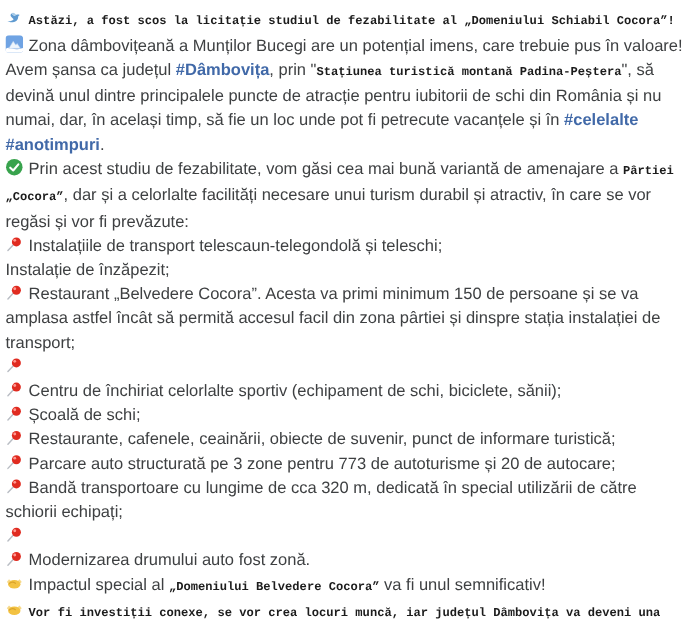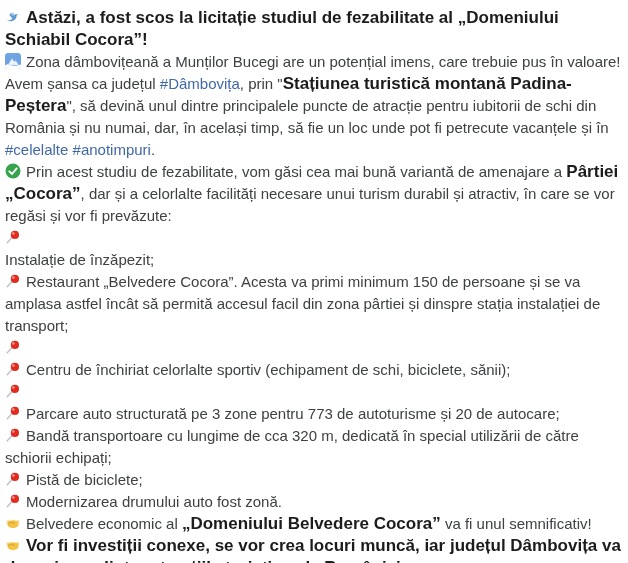--- a/index.html
+++ b/index.html
@@ -11,26 +11,26 @@
     box-sizing:border-box;
     width:628px;
     padding:7px 6px 6px 5px;
     font-size:15px;
     line-height:22px;
     color:var(--text-color,#3e4042);
   }
   .para{margin:0;}
   .seg-n{color:var(--text-color,#3e4042);}
   .seg-b{
-    font-family:Liberation Sans, sans-serif;
+    font-family:Liberation Mono, monospace;
     font-weight:bold;
-    font-size:17px;
+    font-size:11px;
     color:var(--bold-color,#1c1c1c);
   }
-  .seg-l{color:var(--link-color,#4169a8);cursor:pointer;}
+  .seg-l{color:var(--link-color,#4169a8);cursor:pointer;font-weight:bold;}
   .emoji{
     display:inline-block;
     width:16px;height:16px;
     margin-right:5px;
     vertical-align:-2px;
   }
   .emoji svg{display:block;width:16px;height:16px;}
 </style>
 </head>
 <body>
@@ -46,67 +46,72 @@
           <path d="M3 12 7 5.6 9.4 9l1.2-1.4L13.6 12z" fill="#eef5fc" stroke="#b9d2ee" stroke-width=".5"></path>
         </svg></span><span class="seg-n">Zona dâmbovițeană a Munților Bucegi are un potențial imens, care trebuie pus în valoare! Avem șansa ca județul </span><span class="seg-l">#Dâmbovița</span><span class="seg-n">, prin "</span><span class="seg-b">Stațiunea turistică montană Padina-Peștera</span><span class="seg-n">", să devină unul dintre principalele puncte de atracție pentru iubitorii de schi din România și nu numai, dar, în același timp, să fie un loc unde pot fi petrecute vacanțele și în </span><span class="seg-l">#celelalte</span><span class="seg-n"> </span><span class="seg-l">#anotimpuri</span><span class="seg-n">.</span></p>
     <p class="para"><span class="emoji"><svg viewBox="0 0 16 16">
           <circle cx="8" cy="8" r="7.5" fill="#38a34d"></circle>
           <path d="M4.3 8.4 7 11l4.7-5.6" stroke="#ffffff" stroke-width="1.9" fill="none" stroke-linecap="round" stroke-linejoin="round"></path>
         </svg></span><span class="seg-n">Prin acest studiu de fezabilitate, vom găsi cea mai bună variantă de amenajare a </span><span class="seg-b">Pârtiei „Cocora”</span><span class="seg-n">, dar și a celorlalte facilități necesare unui turism durabil și atractiv, în care se vor regăsi și vor fi prevăzute:</span></p>
     <p class="para"><span class="emoji"><svg viewBox="0 0 16 16">
           <path d="M2.2 13.8 7.2 8.4" stroke="#b9bdc4" stroke-width="1.3" stroke-linecap="round"></path>
           <circle cx="9.9" cy="5.9" r="4.1" fill="#e02b20"></circle>
           <circle cx="8.4" cy="4.5" r="1.3" fill="#ff9a92"></circle>
-        </svg></span></p>
+        </svg></span><span class="seg-n">Instalațiile de transport telescaun-telegondolă și teleschi;</span></p>
     <p class="para"><span class="seg-n">Instalație de înzăpezit;</span></p>
     <p class="para"><span class="emoji"><svg viewBox="0 0 16 16">
           <path d="M2.2 13.8 7.2 8.4" stroke="#b9bdc4" stroke-width="1.3" stroke-linecap="round"></path>
           <circle cx="9.9" cy="5.9" r="4.1" fill="#e02b20"></circle>
           <circle cx="8.4" cy="4.5" r="1.3" fill="#ff9a92"></circle>
         </svg></span><span class="seg-n">Restaurant „Belvedere Cocora”. Acesta va primi minimum 150 de persoane și se va amplasa astfel încât să permită accesul facil din zona pârtiei și dinspre stația instalației de transport;</span></p>
     <p class="para"><span class="emoji"><svg viewBox="0 0 16 16">
           <path d="M2.2 13.8 7.2 8.4" stroke="#b9bdc4" stroke-width="1.3" stroke-linecap="round"></path>
           <circle cx="9.9" cy="5.9" r="4.1" fill="#e02b20"></circle>
           <circle cx="8.4" cy="4.5" r="1.3" fill="#ff9a92"></circle>
         </svg></span></p>
     <p class="para"><span class="emoji"><svg viewBox="0 0 16 16">
           <path d="M2.2 13.8 7.2 8.4" stroke="#b9bdc4" stroke-width="1.3" stroke-linecap="round"></path>
           <circle cx="9.9" cy="5.9" r="4.1" fill="#e02b20"></circle>
           <circle cx="8.4" cy="4.5" r="1.3" fill="#ff9a92"></circle>
         </svg></span><span class="seg-n">Centru de închiriat celorlalte sportiv (echipament de schi, biciclete, sănii);</span></p>
     <p class="para"><span class="emoji"><svg viewBox="0 0 16 16">
           <path d="M2.2 13.8 7.2 8.4" stroke="#b9bdc4" stroke-width="1.3" stroke-linecap="round"></path>
           <circle cx="9.9" cy="5.9" r="4.1" fill="#e02b20"></circle>
           <circle cx="8.4" cy="4.5" r="1.3" fill="#ff9a92"></circle>
-        </svg></span></p>
+        </svg></span><span class="seg-n">Școală de schi;</span></p>
+    <p class="para"><span class="emoji"><svg viewBox="0 0 16 16">
+          <path d="M2.2 13.8 7.2 8.4" stroke="#b9bdc4" stroke-width="1.3" stroke-linecap="round"></path>
+          <circle cx="9.9" cy="5.9" r="4.1" fill="#e02b20"></circle>
+          <circle cx="8.4" cy="4.5" r="1.3" fill="#ff9a92"></circle>
+        </svg></span><span class="seg-n">Restaurante, cafenele, ceainării, obiecte de suvenir, punct de informare turistică;</span></p>
     <p class="para"><span class="emoji"><svg viewBox="0 0 16 16">
           <path d="M2.2 13.8 7.2 8.4" stroke="#b9bdc4" stroke-width="1.3" stroke-linecap="round"></path>
           <circle cx="9.9" cy="5.9" r="4.1" fill="#e02b20"></circle>
           <circle cx="8.4" cy="4.5" r="1.3" fill="#ff9a92"></circle>
         </svg></span><span class="seg-n">Parcare auto structurată pe 3 zone pentru 773 de autoturisme și 20 de autocare;</span></p>
     <p class="para"><span class="emoji"><svg viewBox="0 0 16 16">
           <path d="M2.2 13.8 7.2 8.4" stroke="#b9bdc4" stroke-width="1.3" stroke-linecap="round"></path>
           <circle cx="9.9" cy="5.9" r="4.1" fill="#e02b20"></circle>
           <circle cx="8.4" cy="4.5" r="1.3" fill="#ff9a92"></circle>
         </svg></span><span class="seg-n">Bandă transportoare cu lungime de cca 320 m, dedicată în special utilizării de către schiorii echipați;</span></p>
     <p class="para"><span class="emoji"><svg viewBox="0 0 16 16">
           <path d="M2.2 13.8 7.2 8.4" stroke="#b9bdc4" stroke-width="1.3" stroke-linecap="round"></path>
           <circle cx="9.9" cy="5.9" r="4.1" fill="#e02b20"></circle>
           <circle cx="8.4" cy="4.5" r="1.3" fill="#ff9a92"></circle>
-        </svg></span><span class="seg-n">Pistă de biciclete;</span></p>
+        </svg></span></p>
     <p class="para"><span class="emoji"><svg viewBox="0 0 16 16">
           <path d="M2.2 13.8 7.2 8.4" stroke="#b9bdc4" stroke-width="1.3" stroke-linecap="round"></path>
           <circle cx="9.9" cy="5.9" r="4.1" fill="#e02b20"></circle>
           <circle cx="8.4" cy="4.5" r="1.3" fill="#ff9a92"></circle>
         </svg></span><span class="seg-n">Modernizarea drumului auto fost zonă.</span></p>
     <p class="para"><span class="emoji"><svg viewBox="0 0 16 16">
           <path d="M3.2 4.5 6 7 4 9.5 1.2 7z" fill="#f6d98a"></path>
           <path d="M12.8 4.5 10 7l2 2.5L14.8 7z" fill="#f6d98a"></path>
           <ellipse cx="8" cy="9.2" rx="5.6" ry="3.9" fill="#f3c242"></ellipse>
           <path d="M3.4 8.6c2-1.7 3.8-1.7 5.6-.3" stroke="#d9a32c" stroke-width="1.1" fill="none" stroke-linecap="round"></path>
-        </svg></span><span class="seg-n">Belvedere economic al </span><span class="seg-b">„Domeniului Belvedere Cocora”</span><span class="seg-n"> va fi unul semnificativ!</span></p>
+        </svg></span><span class="seg-n">Impactul special al </span><span class="seg-b">„Domeniului Belvedere Cocora”</span><span class="seg-n"> va fi unul semnificativ!</span></p>
     <p class="para"><span class="emoji"><svg viewBox="0 0 16 16">
           <path d="M3.2 4.5 6 7 4 9.5 1.2 7z" fill="#f6d98a"></path>
           <path d="M12.8 4.5 10 7l2 2.5L14.8 7z" fill="#f6d98a"></path>
           <ellipse cx="8" cy="9.2" rx="5.6" ry="3.9" fill="#f3c242"></ellipse>
           <path d="M3.4 8.6c2-1.7 3.8-1.7 5.6-.3" stroke="#d9a32c" stroke-width="1.1" fill="none" stroke-linecap="round"></path>
         </svg></span><span class="seg-b">Vor fi investiții conexe, se vor crea locuri muncă, iar județul Dâmbovița va deveni una dintre atracțiile turistice ale României.</span></p>
   </div>
 
 </body></html>

